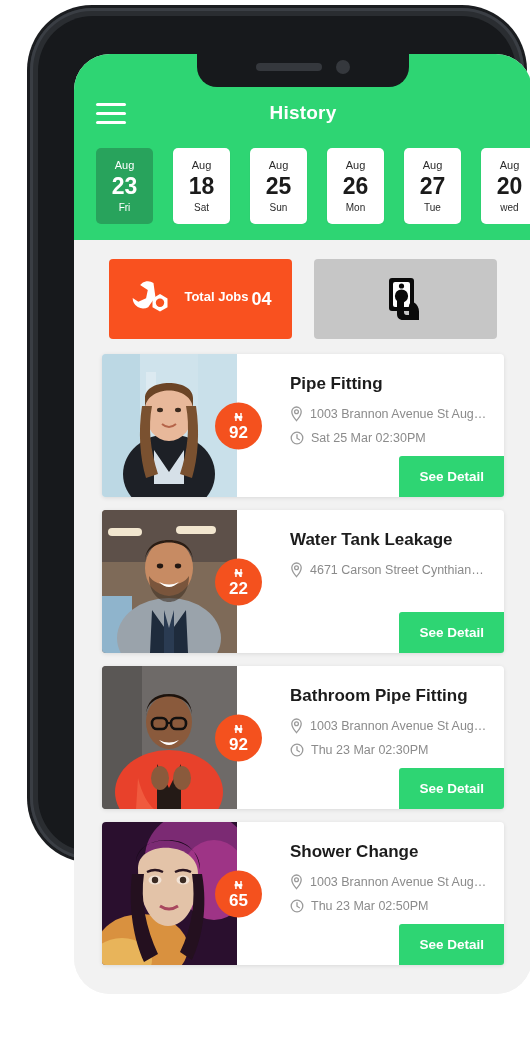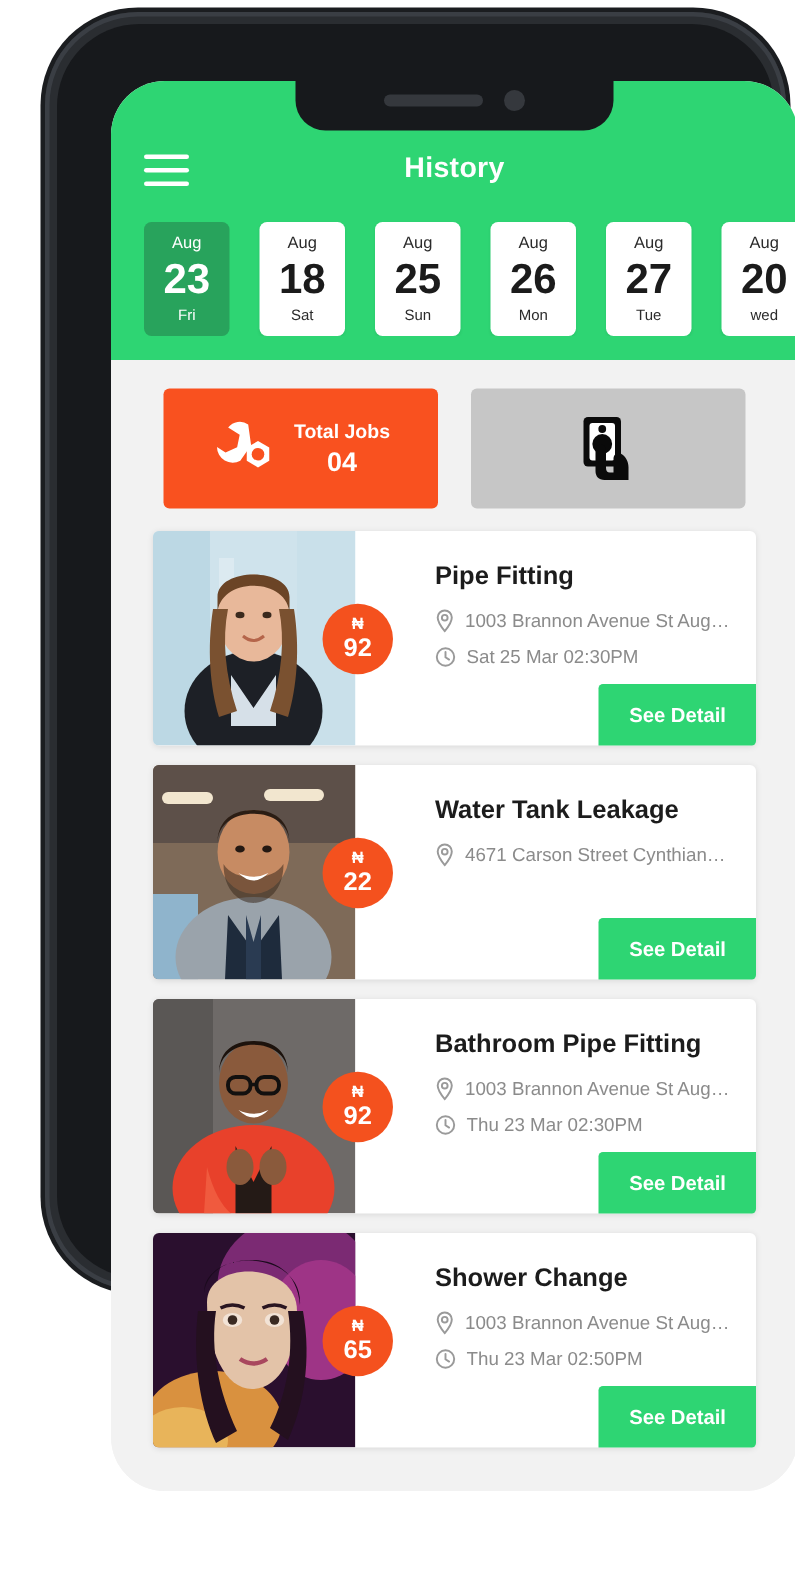--- a/index.html
+++ b/index.html
@@ -140,21 +140,21 @@
   .date-tile.selected {
     background: #28a35c;
     box-shadow: none;
   }
   .date-month {
     font-size: 11px;
     color: #2b2b2b;
     line-height: 1.1;
   }
   .date-day {
-    font-size: 28px;
+    font-size: 23px;
     font-weight: bold;
     color: #1b1b1b;
     line-height: 1.15;
   }
   .date-weekday {
     font-size: 10px;
     color: #2b2b2b;
     line-height: 1.1;
     text-align: center;
   }
@@ -182,21 +182,21 @@
     border-radius: 4px;
     display: flex;
     align-items: center;
     justify-content: center;
     gap: 9px;
     padding: 0 8px;
   }
   .stat-card.jobs { background: #f9511f; }
   .stat-card.earned { background: #c6c6c6; }
   .stat-icon { flex: 0 0 auto; display: flex; align-items: center; }
-  .stat-text { display: flex; flex-direction: column; align-items: center; gap: 3px; }
+  .stat-text { display: flex; flex-direction: row; align-items: flex-start; gap: 3px; }
   .stat-label { font-size: 13px; font-weight: bold; color: #ffffff; }
   .stat-value { font-size: 18px; font-weight: bold; color: #ffffff; }
   .stat-card.earned .stat-label { color: #191919; }
   .stat-card.earned .stat-value { color: #191919; font-size: 19px; }
 
   
   .job-list { padding: 15px 28px 0 28px; display: flex; flex-direction: column; gap: 13px; }
   .job-card {
     position: relative;
     background: #ffffff;

